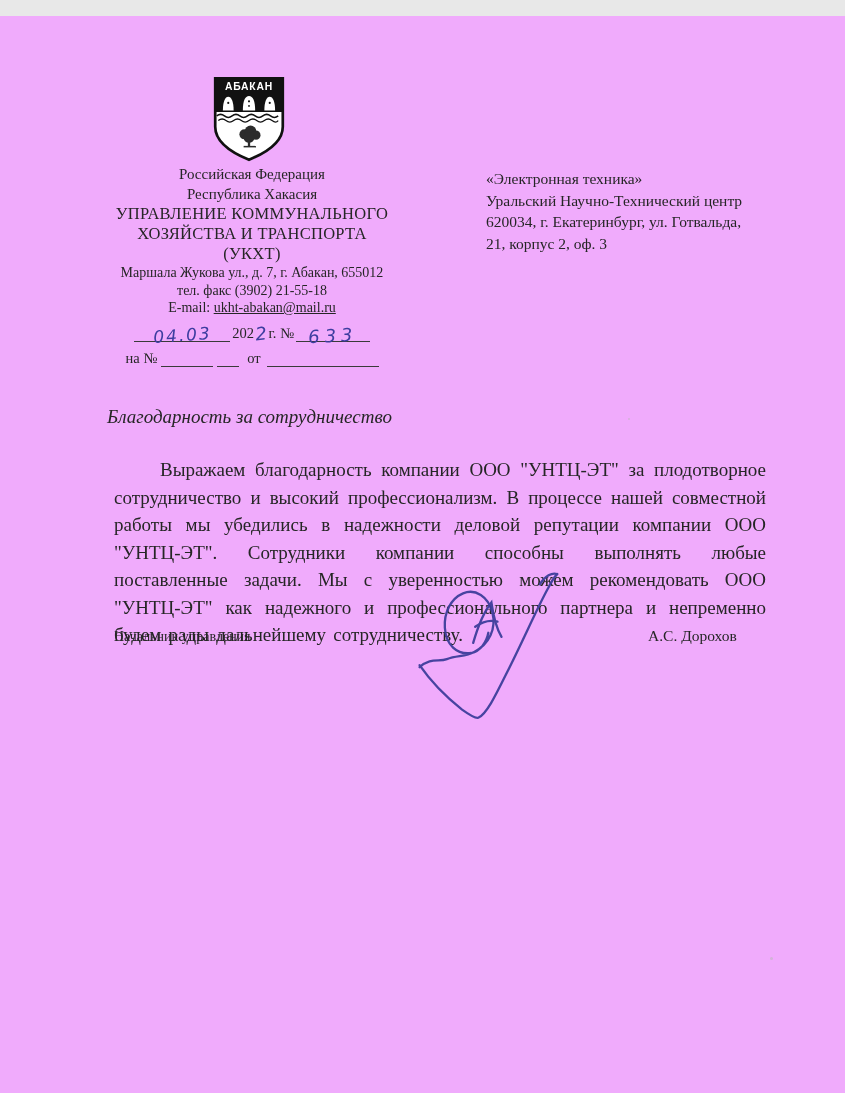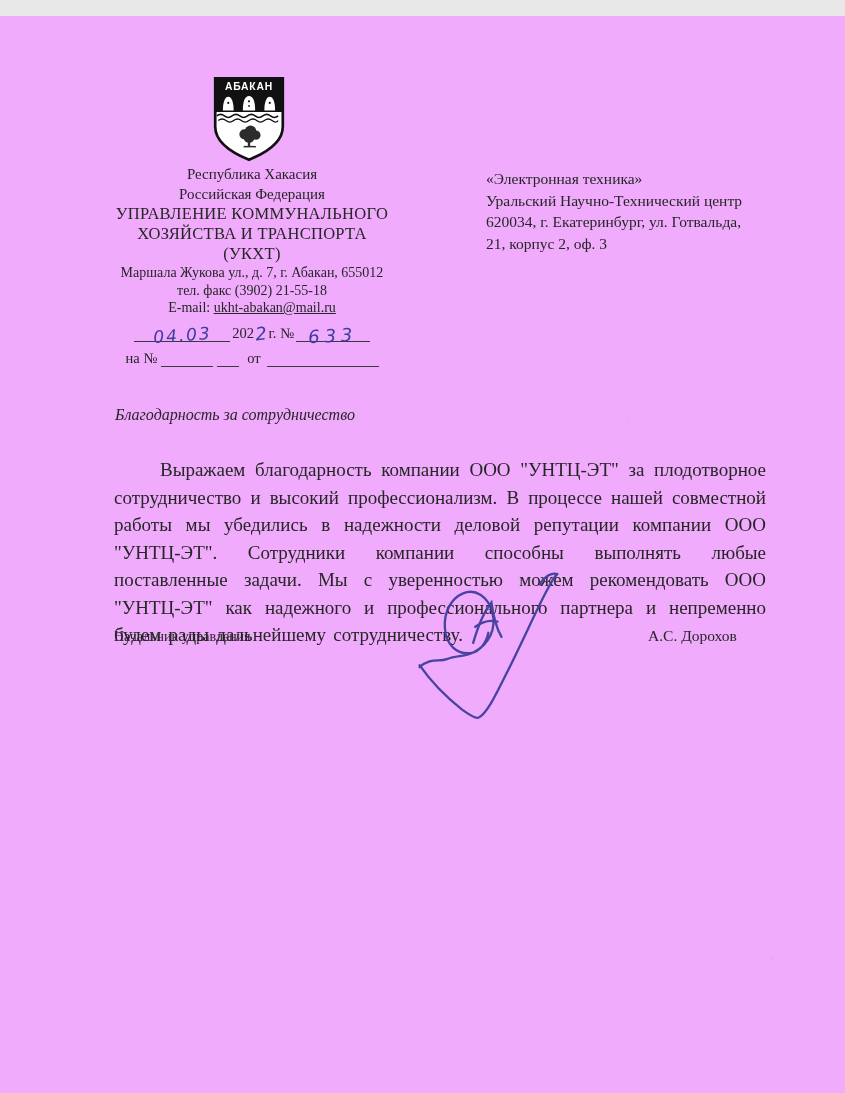--- a/index.html
+++ b/index.html
@@ -46,22 +46,22 @@
   }
   .hw-date { font-size: 17px; letter-spacing: 2px; transform: rotate(-4deg) translateY(2px); }
   .hw-year { font-size: 18px; transform: rotate(-6deg) translateY(2px); margin-left: -1px; }
   .hw-num  { font-size: 18px; letter-spacing: 5px; transform: rotate(-3deg) translateY(2px); }
 
   
   .recipient { position: absolute; left: 486px; top: 152px; width: 300px;
                font-size: 15.5px; line-height: 21.5px; text-align: left; }
 
   
-  .subject { position: absolute; left: 115px; top: 390px;
-             font-style: italic; font-size: 16px; }
+  .subject { position: absolute; left: 107px; top: 390px;
+             font-style: italic; font-size: 19px; }
 
   
   .body-text {
     position: absolute; left: 114px; top: 440px; width: 652px;
     font-size: 19px; line-height: 27.5px;
     text-align: justify; text-indent: 46px;
     word-spacing: 2.5px;
   }
 
   
@@ -107,22 +107,22 @@
         <circle cx="52" cy="72" r="7.5" fill="#2c2c2c"></circle>
         <circle cx="59" cy="77" r="6" fill="#2c2c2c"></circle>
         <circle cx="50" cy="80" r="7" fill="#2c2c2c"></circle>
         <rect x="48.5" y="84" width="3" height="8" fill="#2c2c2c"></rect>
         <path d="M 43,92 H 59" stroke="#2c2c2c" stroke-width="2"></path>
       </g>
     </svg>
   </div>
 
   <div class="lh">
+    <div class="small-line">Российская Федерация</div>
     <div class="small-line">Республика Хакасия</div>
-    <div class="small-line">Российская Федерация</div>
     <div class="org-line">УПРАВЛЕНИЕ КОММУНАЛЬНОГО</div>
     <div class="org-line">ХОЗЯЙСТВА И ТРАНСПОРТА</div>
     <div class="org-line">(УКХТ)</div>
     <div class="addr-line">Маршала Жукова ул., д. 7, г. Абакан, 655012</div>
     <div class="addr-line">тел. факс (3902) 21-55-18</div>
     <div class="addr-line">
       <span>E-mail:</span>
       <span class="email-addr">ukht-abakan@mail.ru</span>
     </div>
 

